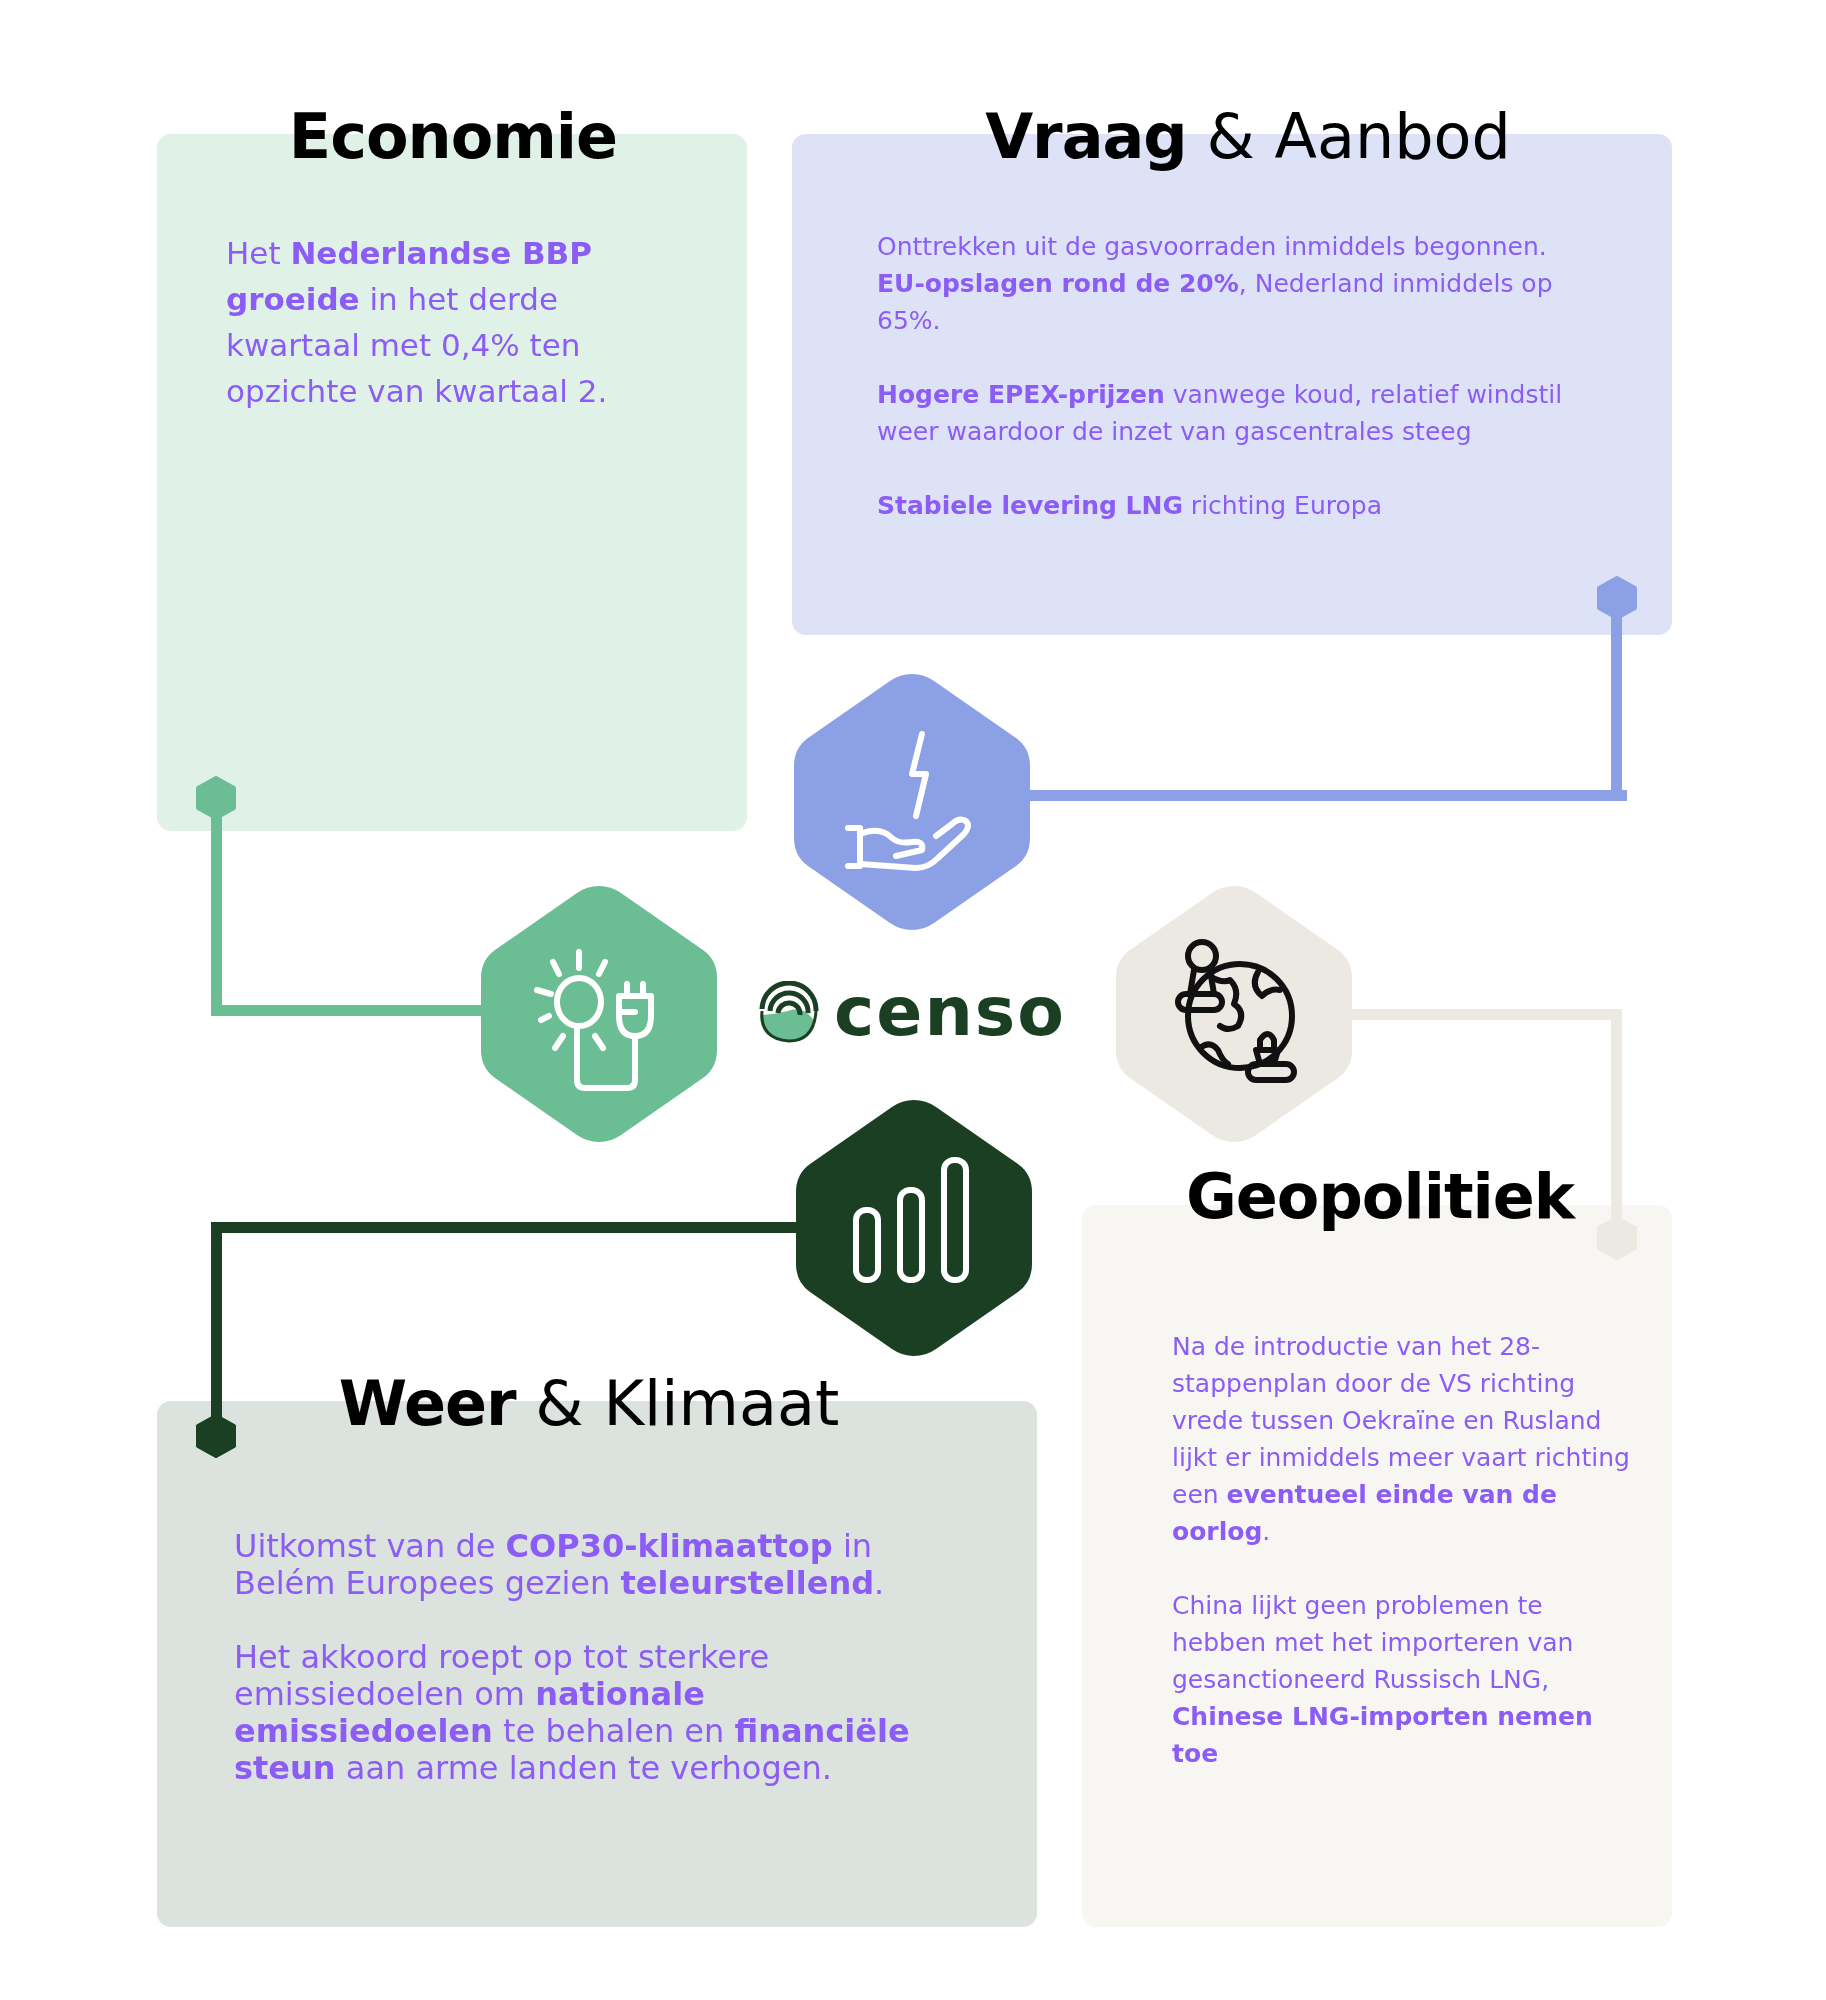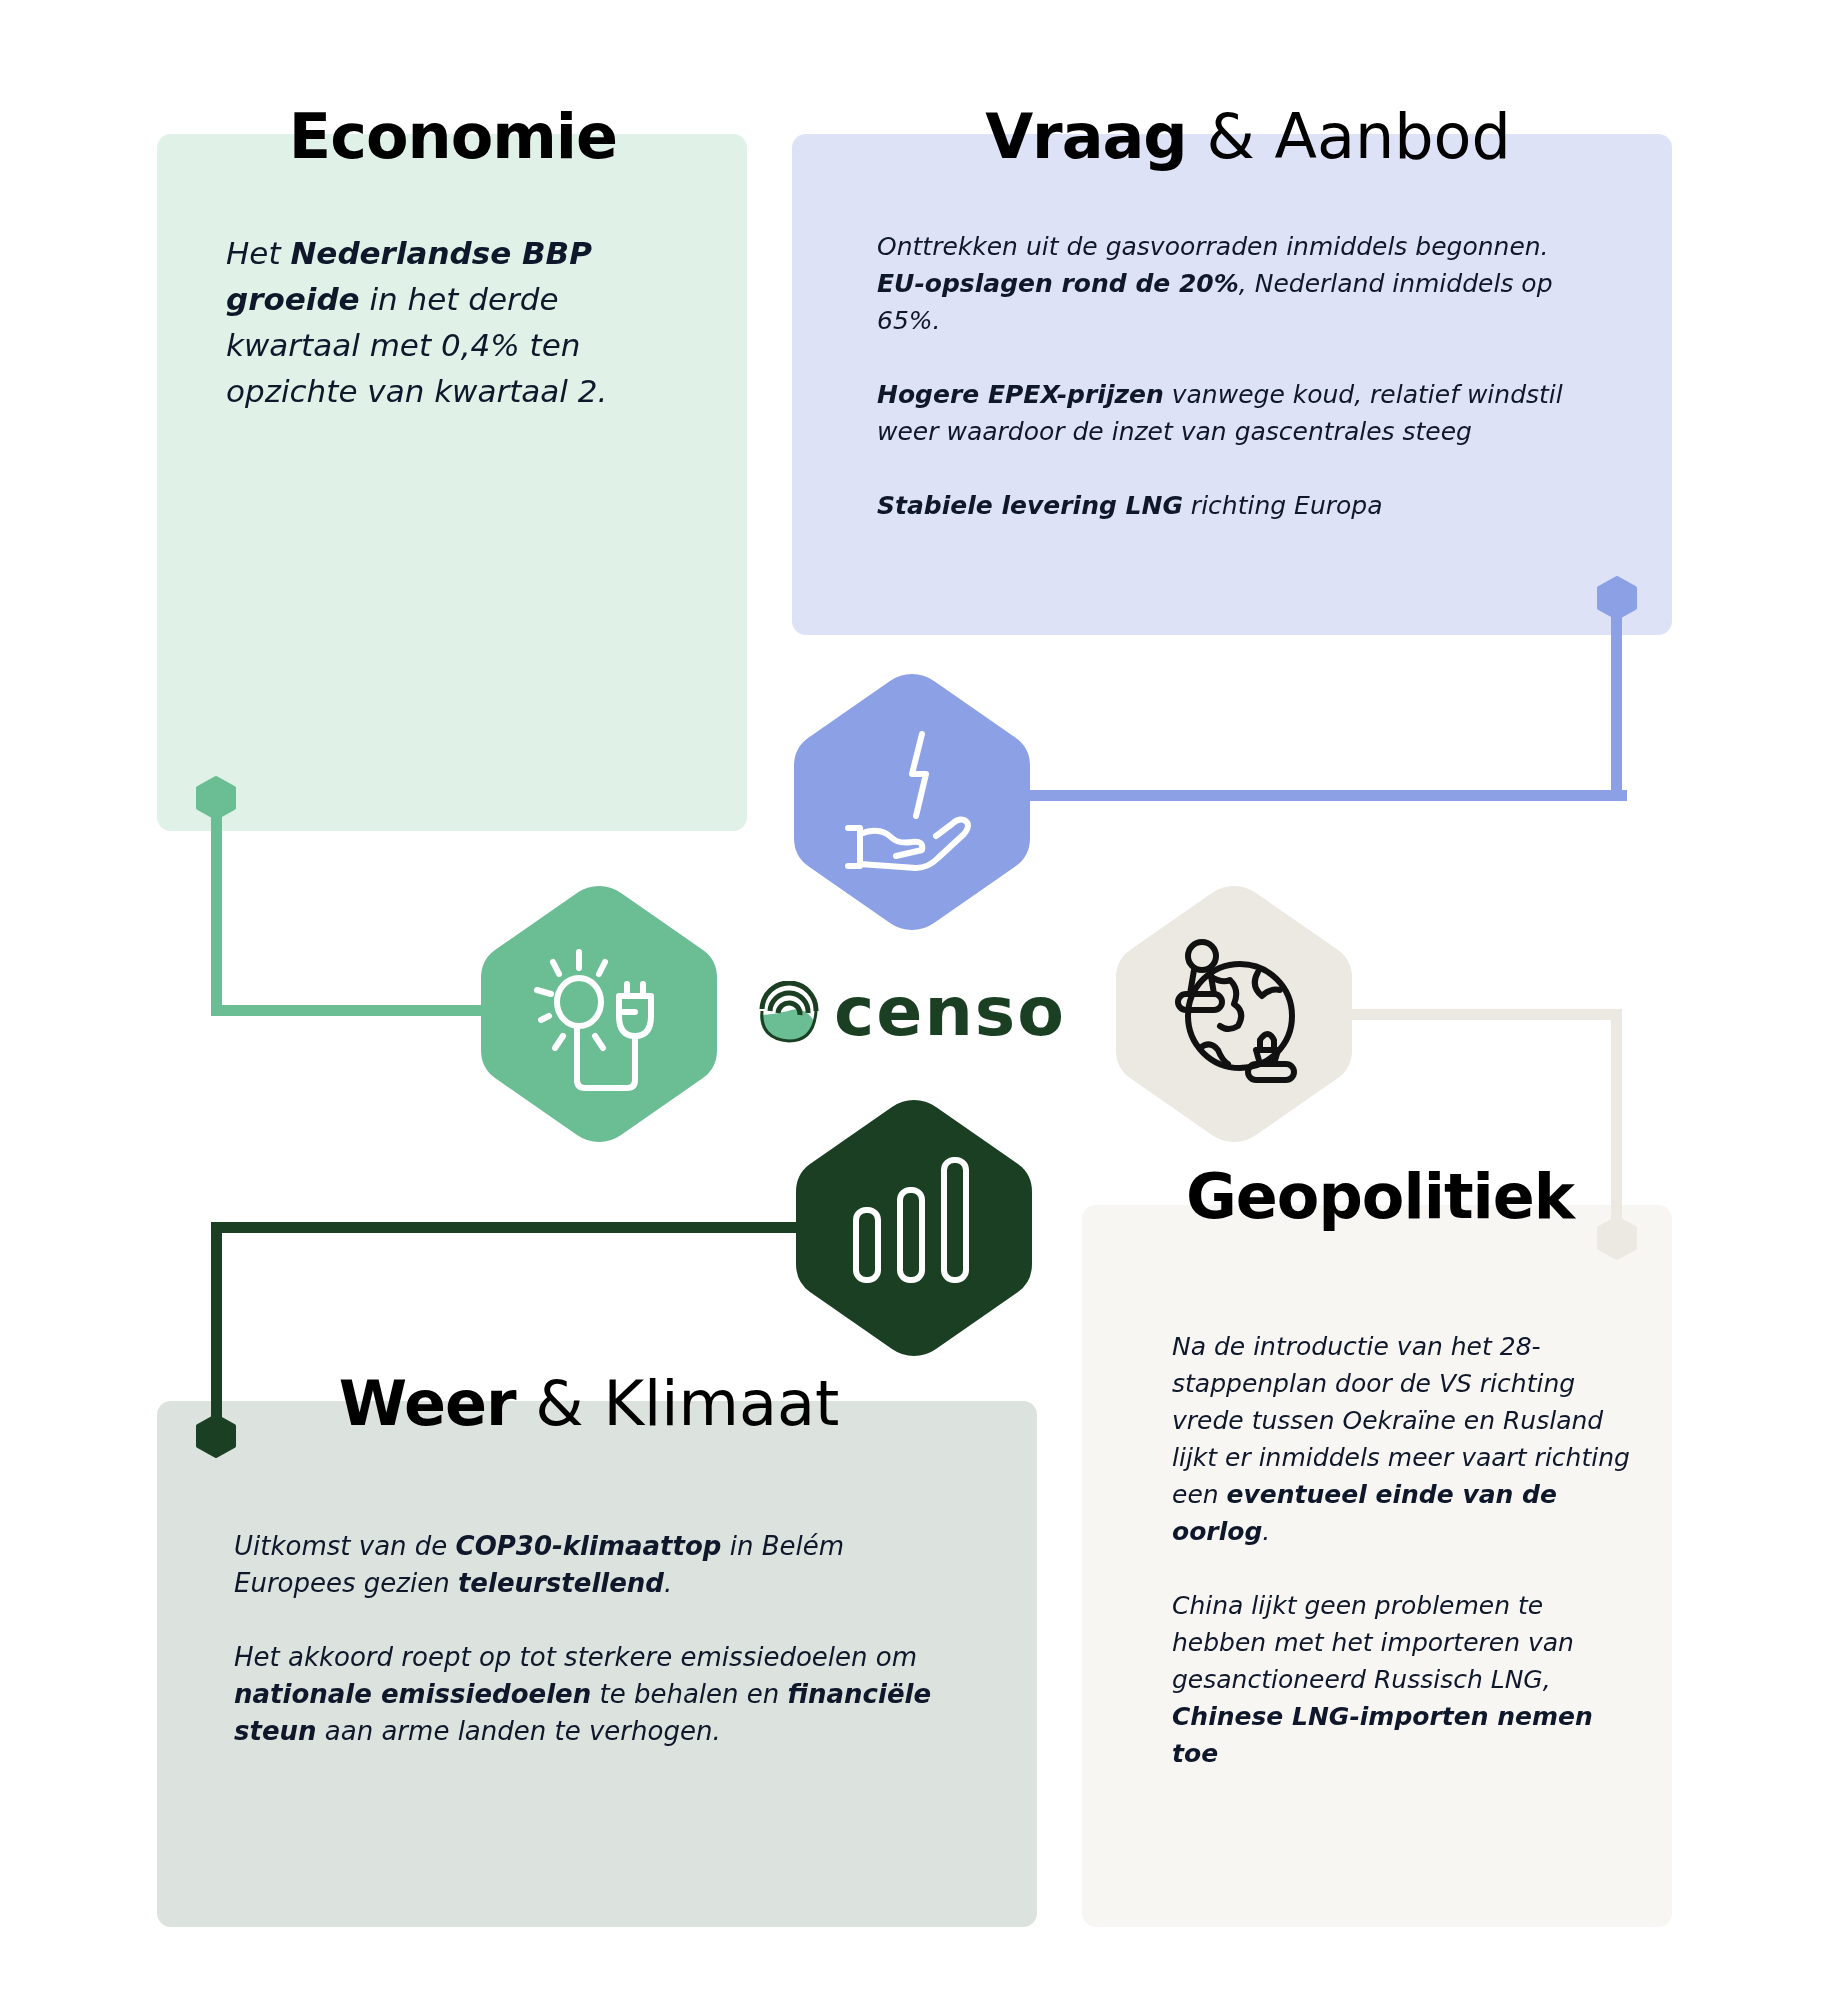--- a/index.html
+++ b/index.html
@@ -1,21 +1,21 @@
 <!DOCTYPE html>
 <html><head>
 <meta charset="utf-8">
 <style>
   html, body { margin:0; padding:0; background:#ffffff; }
   body { width:1826px; height:2000px; position:relative; overflow:hidden; font-family:"Liberation Sans", "DejaVu Sans", sans-serif; color:#111; }
   .box { position:absolute; border-radius:14px; }
   .title { position:absolute; font-size:62px; line-height:1; white-space:nowrap; transform:translateX(-50%); color:#000; letter-spacing:0.5px; }
   .title b { font-family:"DejaVu Sans", sans-serif; font-weight:700; letter-spacing:-1px; }
   .title .light { font-family:"DejaVu Sans", sans-serif; font-weight:normal; letter-spacing:0px; }
-  .body-text { position:absolute; font-family:"DejaVu Sans", sans-serif; color:#0f172a;font-style:italic; }
+  .body-text { position:absolute; font-family:"DejaVu Sans", sans-serif; color:#8b5cf6; }
   .body-text p { margin:0; }
   .body-text p + p { margin-top:37px; }
   .body-text b { font-weight:bold; }
   .line { position:absolute; }
   .node { position:absolute; width:44px; height:44px; }
   .hex { position:absolute; width:248px; height:268px; }
   .hex svg.shape { position:absolute; left:0; top:0; }
   .hex .ico { position:absolute; left:0; top:0; }
   .logo { position:absolute; display:flex; align-items:center; }
   .logo-word { font-family:"DejaVu Sans", sans-serif; font-weight:bold; font-size:68px; color:#1a3f22; letter-spacing:2px; margin-left:14px; line-height:1; }
@@ -62,21 +62,21 @@
   </div>
 <div class="body-text" id="vraag-body" style="left:877px;top:228px;width:720px;font-size:25px;line-height:37px;">
     <p><span>Onttrekken uit de gasvoorraden inmiddels begonnen. </span><b>EU-opslagen rond de 20%</b><span>, Nederland inmiddels op 65%.</span></p>
     <p><b>Hogere EPEX-prijzen</b><span> vanwege koud, relatief windstil weer waardoor de inzet van gascentrales steeg</span></p>
     <p><b>Stabiele levering LNG</b><span> richting Europa</span></p>
   </div>
 <div class="body-text" id="geo-body" style="left:1172px;top:1328px;width:470px;font-size:25px;line-height:37px;">
     <p><span>Na de introductie van het 28-stappenplan door de VS richting vrede tussen Oekraïne en Rusland lijkt er inmiddels meer vaart richting een </span><b>eventueel einde van de oorlog</b><span>.</span></p>
     <p><span>China lijkt geen problemen te hebben met het importeren van gesanctioneerd Russisch LNG, </span><b>Chinese LNG-importen nemen toe</b></p>
   </div>
-<div class="body-text" id="weer-body" style="left:234px;top:1528px;width:700px;font-size:26px;line-height:37px;">
+<div class="body-text" id="weer-body" style="left:234px;top:1528px;width:700px;font-size:32px;line-height:37px;">
     <p><span>Uitkomst van de </span><b>COP30-klimaattop</b><span> in Belém Europees gezien </span><b>teleurstellend</b><span>.</span></p>
     <p><span>Het akkoord roept op tot sterkere emissiedoelen om </span><b>nationale emissiedoelen</b><span> te behalen en </span><b>financiële steun</b><span> aan arme landen te verhogen.</span></p>
   </div>
 
 <div class="hex" style="left:788px;top:668px;">
   <svg class="shape" width="248" height="268" viewBox="0 0 248 268">
       <path d="M124 6 Q136 6 146 13 L228 70 Q242 80 242 98 L242 170 Q242 188 228 198 L146 255 Q136 262 124 262 Q112 262 102 255 L20 198 Q6 188 6 170 L6 98 Q6 80 20 70 L102 13 Q112 6 124 6 Z" fill="#8ca0e5"></path>
     </svg>
   <svg class="ico" width="248" height="268" viewBox="0 0 248 268" fill="none" stroke="#ffffff" stroke-width="6" stroke-linecap="round" stroke-linejoin="round">
     <path d="M134 66 L124 106 L138 106 L128 148"></path>

